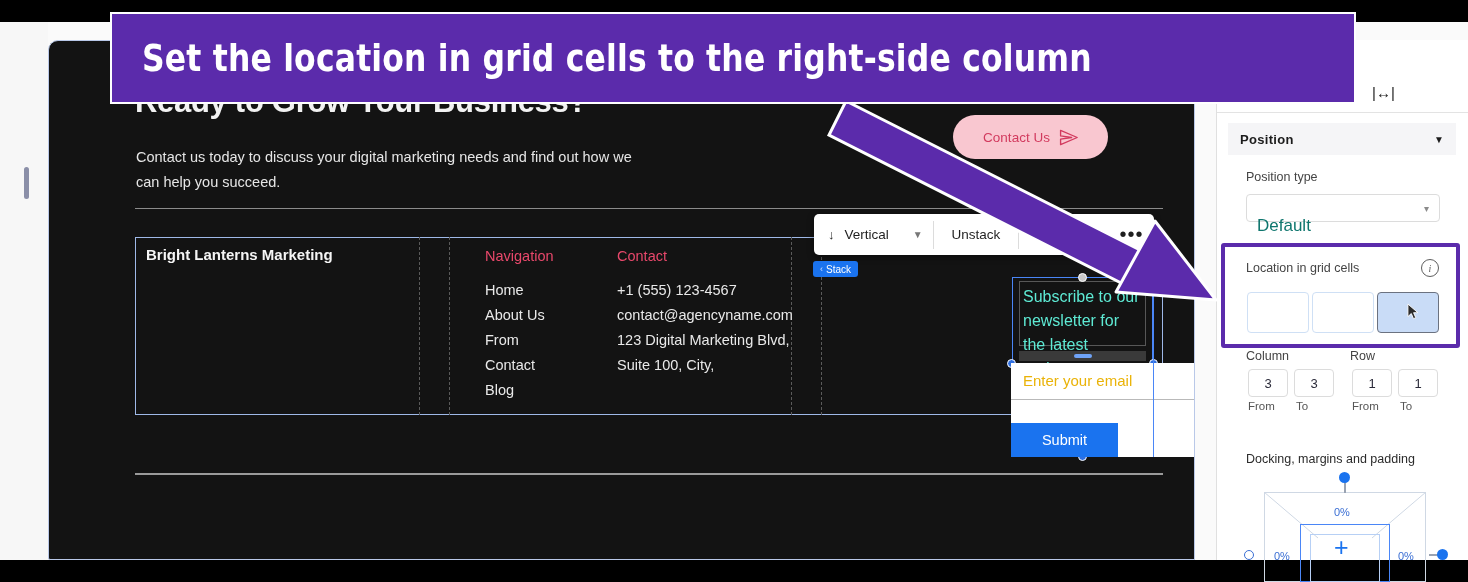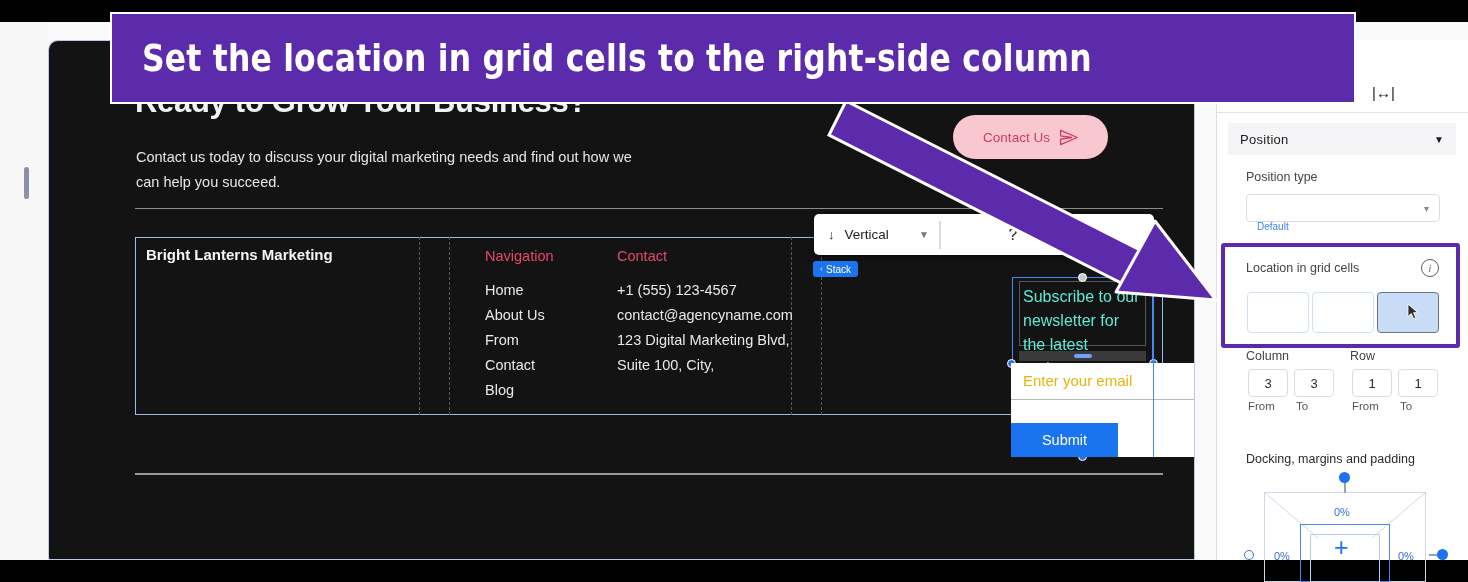--- a/index.html
+++ b/index.html
@@ -112,29 +112,29 @@
   .rpanel{position:absolute;left:1216px;top:40px;width:252px;height:520px;background:#fff;}
   .rpanel-topbar{position:absolute;left:1216px;top:40px;width:252px;height:72px;background:#fff;border-bottom:1px solid #e3e3e3;}
   .fitw-icon{position:absolute;left:1372px;top:84px;font-size:15px;color:#222;}
   .rp-scroll{position:absolute;left:1211px;top:52px;width:4px;height:34px;border-radius:2px;background:#8b8fa8;}
   .rp-leftline{position:absolute;left:1216px;top:40px;width:1px;height:520px;background:#e0e0e0;}
 
   .sec-head{
     position:absolute;left:1228px;top:123px;width:228px;height:32px;background:#f5f5f7;
     display:flex;align-items:center;padding:0 12px;box-sizing:border-box;
   }
-  .sec-head .t{font-size:13px;font-weight:400;color:#1c1c1c;letter-spacing:.3px;}
+  .sec-head .t{font-size:13px;font-weight:700;color:#1c1c1c;letter-spacing:.3px;}
   .sec-head .c{margin-left:auto;font-size:10px;color:#1c1c1c;}
 
   .lbl-sm{position:absolute;font-size:12.5px;color:#444;}
   .select-box{
     position:absolute;background:#fff;border:1px solid #dcdcdc;border-radius:4px;
     display:flex;align-items:center;padding:0 10px;box-sizing:border-box;
   }
-  .select-box .v{font-size:10px;color:#3b82f6;margin-top:36px;}
+  .select-box .v{font-size:17px;color:#0f766e;margin-top:36px;}
   .select-box .c{margin-left:auto;font-size:10px;color:#8b8b8b;}
 
   
   .hl-box{
     position:absolute;left:1221px;top:243px;width:239px;height:105px;
     border:4px solid #5b2bab;border-radius:3px;box-sizing:border-box;background:#fff;
   }
   .info-i{
     position:absolute;left:1421px;top:259px;width:16px;height:16px;border-radius:50%;
     border:1.2px solid #5e5e5e;color:#5e5e5e;font-size:10px;font-style:italic;
@@ -245,20 +245,23 @@
       </div>
       <div class="sub-vline"></div>
 
       <div class="stack-toolbar">
         <div class="tb-vertical">
           <span class="tb-arrow">↓</span>
           <span class="lbl">Vertical</span>
           <span class="tb-caret">▼</span>
         </div>
         <div class="tb-divider"></div>
+        <div class="tb-unstack">
+          <span>Unstack</span>
+        </div>
         <div class="tb-divider"></div>
         <div class="tb-btn"></div>
         <div class="tb-btn">
           <span>?</span>
         </div>
         <div class="tb-btn dots">
           <span>•••</span>
         </div>
       </div>
 

